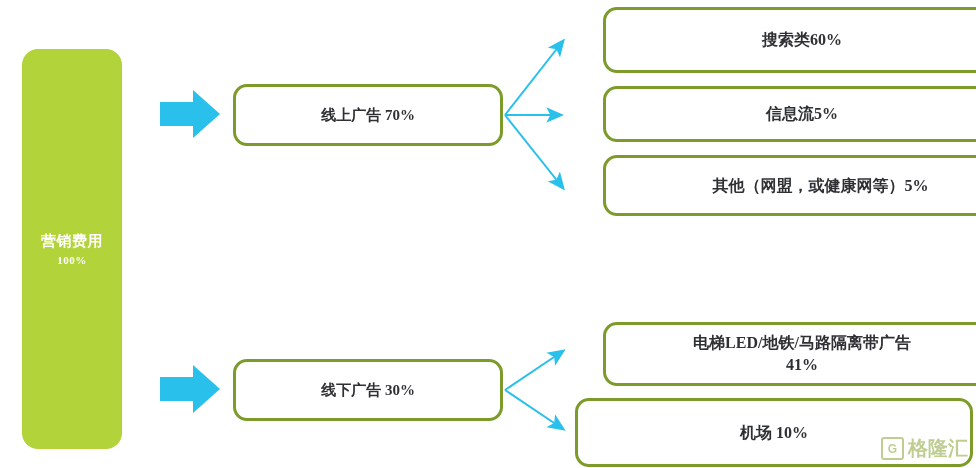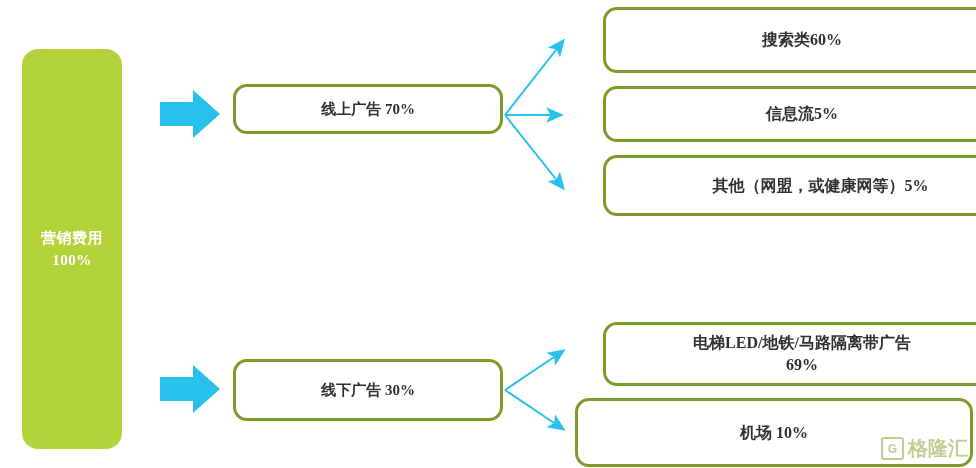--- a/index.html
+++ b/index.html
@@ -35,21 +35,21 @@
   }
   .root-pillar .line {
     color: #ffffff;
     font-weight: bold;
     font-size: 15px;
     line-height: 1.5;
     text-align: left;
     letter-spacing: 0.5px;
   }
   .root-pillar .line.pct {
-    font-size: 15px;
+    font-size: 11px;
   }
 
   
   .block-arrow {
     position: absolute;
     width: 60px;
     height: 52px;
   }
   .block-arrow svg { display: block; width: 100%; height: 100%; }
 
@@ -130,21 +130,21 @@
       <polygon points="0,14 33,14 33,2 60,26 33,50 33,38 0,38" fill="#29c0eb"></polygon>
     </svg>
   </div>
 
   <div class="block-arrow" style="left:160px; top:363px;">
     <svg viewBox="0 0 60 52" xmlns="http://www.w3.org/2000/svg">
       <polygon points="0,14 33,14 33,2 60,26 33,50 33,38 0,38" fill="#29c0eb"></polygon>
     </svg>
   </div>
 
-  <div class="node" style="left:233px; top:84px; width:270px; height:50px;">
+  <div class="node" style="left:233px; top:84px; width:270px; height:62px;">
     <span class="txt">线上广告 70%</span>
   </div>
 
   <div class="node leaf" style="left:567px; top:7px; width:398px; height:66px;">
     <span class="txt">搜索类60%</span>
   </div>
 
   <div class="node leaf" style="left:567px; top:86px; width:398px; height:56px;justify-content:center;">
     <span class="txt">信息流5%</span>
   </div>
@@ -152,21 +152,21 @@
   <div class="node leaf" style="left:567px; top:155px; width:398px; height:61px;padding-left:47px;">
     <span class="txt">其他（网盟，或健康网等）5%</span>
   </div>
 
   <div class="node" style="left:233px; top:359px; width:270px; height:62px;align-items:center;">
     <span class="txt">线下广告 30%</span>
   </div>
 
   <div class="node leaf" style="left:567px; top:322px; width:398px; height:64px; flex-direction:column;">
     <span class="txt">电梯LED/地铁/马路隔离带广告</span>
-    <span class="txt">69%</span>
+    <span class="txt">41%</span>
   </div>
 
   <div class="node leaf" style="left:539px; top:398px; width:398px; height:69px;">
     <span class="txt">机场 10%</span>
   </div>
 
   <svg id="connectors" viewBox="0 0 976 468" xmlns="http://www.w3.org/2000/svg">
     <defs>
       <marker id="ah" markerWidth="9" markerHeight="9" refX="7.4" refY="4.5" orient="auto" markerUnits="strokeWidth">
         <path d="M0,0.6 L9,4.5 L0,8.4 L2.1,4.5 Z" fill="#29c0eb"></path>

